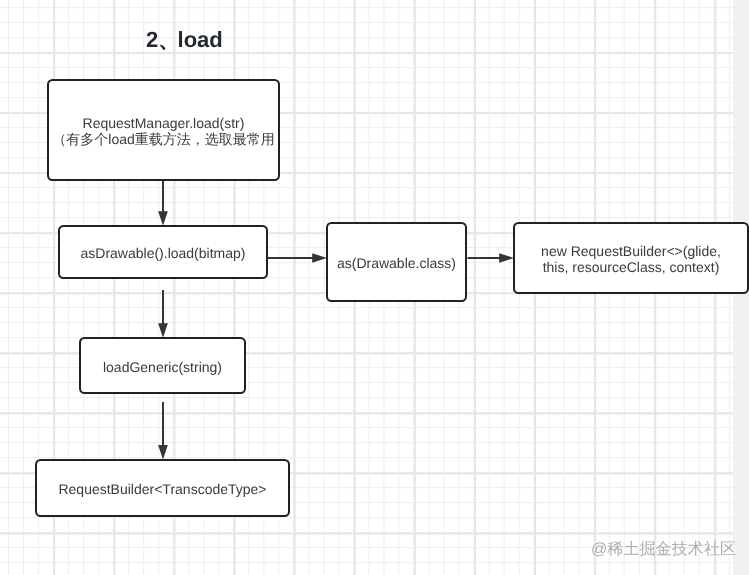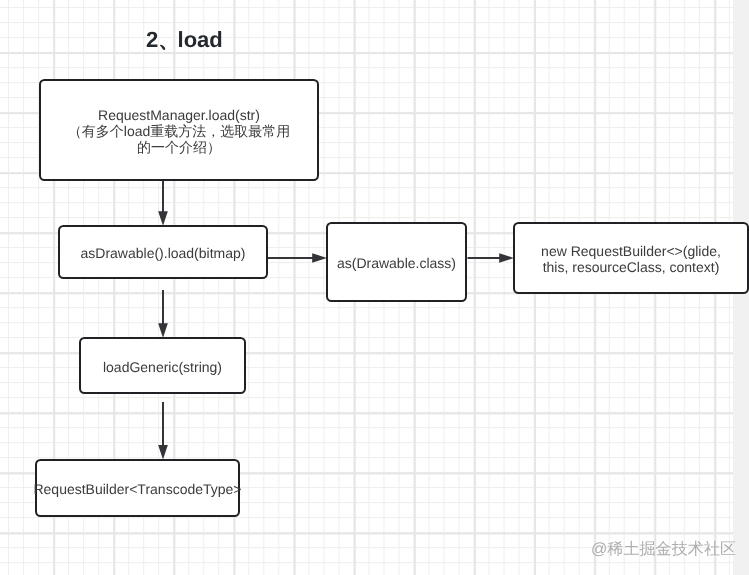--- a/index.html
+++ b/index.html
@@ -104,25 +104,24 @@
       <line x1="268" y1="258" x2="313.7" y2="258" stroke="#333538" stroke-width="2"></line>
       <polygon points="312.2,262.85 312.2,253.15 326.8,258" fill="#333538"></polygon>
     </g>
     <g>
       <line x1="467.5" y1="258" x2="500.69999999999993" y2="258" stroke="#333538" stroke-width="2"></line>
       <polygon points="499.19999999999993,262.85 499.19999999999993,253.15 513.8,258" fill="#333538"></polygon>
     </g>
   </svg>
 
 <div id="nodes">
-    <div class="node" style="left: 39px; top: 79px; width: 280px; height: 102px; border-color: rgb(32, 33, 36); color: rgb(59, 59, 59);">
+    <div class="node" style="left: 47px; top: 79px; width: 233px; height: 102px; border-color: rgb(32, 33, 36); color: rgb(59, 59, 59);">
       <div class="node-text">
         <span>RequestManager.load(str)</span>
         <span>（有多个load重载方法，选取最常用</span>
-        <span>的一个介绍）</span>
       </div>
     </div>
     <div class="node" style="left: 58px; top: 225px; width: 210px; height: 54px; border-color: rgb(32, 33, 36); color: rgb(59, 59, 59);">
       <div class="node-text">
         <span>asDrawable().load(bitmap)</span>
       </div>
     </div>
     <div class="node" style="left: 326px; top: 222px; width: 141px; height: 80px; border-color: rgb(32, 33, 36); color: rgb(59, 59, 59);">
       <div class="node-text">
         <span>as(Drawable.class)</span>
@@ -132,20 +131,20 @@
       <div class="node-text">
         <span>new RequestBuilder&lt;&gt;(glide,</span>
         <span>this, resourceClass, context)</span>
       </div>
     </div>
     <div class="node" style="left: 79px; top: 337px; width: 167px; height: 57px; border-color: rgb(32, 33, 36); color: rgb(59, 59, 59);">
       <div class="node-text">
         <span>loadGeneric(string)</span>
       </div>
     </div>
-    <div class="node" style="left: 35px; top: 459px; width: 205px; height: 58px; border-color: rgb(32, 33, 36); color: rgb(59, 59, 59);">
+    <div class="node" style="left: 35px; top: 459px; width: 255px; height: 58px; border-color: rgb(32, 33, 36); color: rgb(59, 59, 59);">
       <div class="node-text">
         <span>RequestBuilder&lt;TranscodeType&gt;</span>
       </div>
     </div>
   </div>
 
 <div class="watermark">@稀土掘金技术社区</div>
 
 </body></html>

